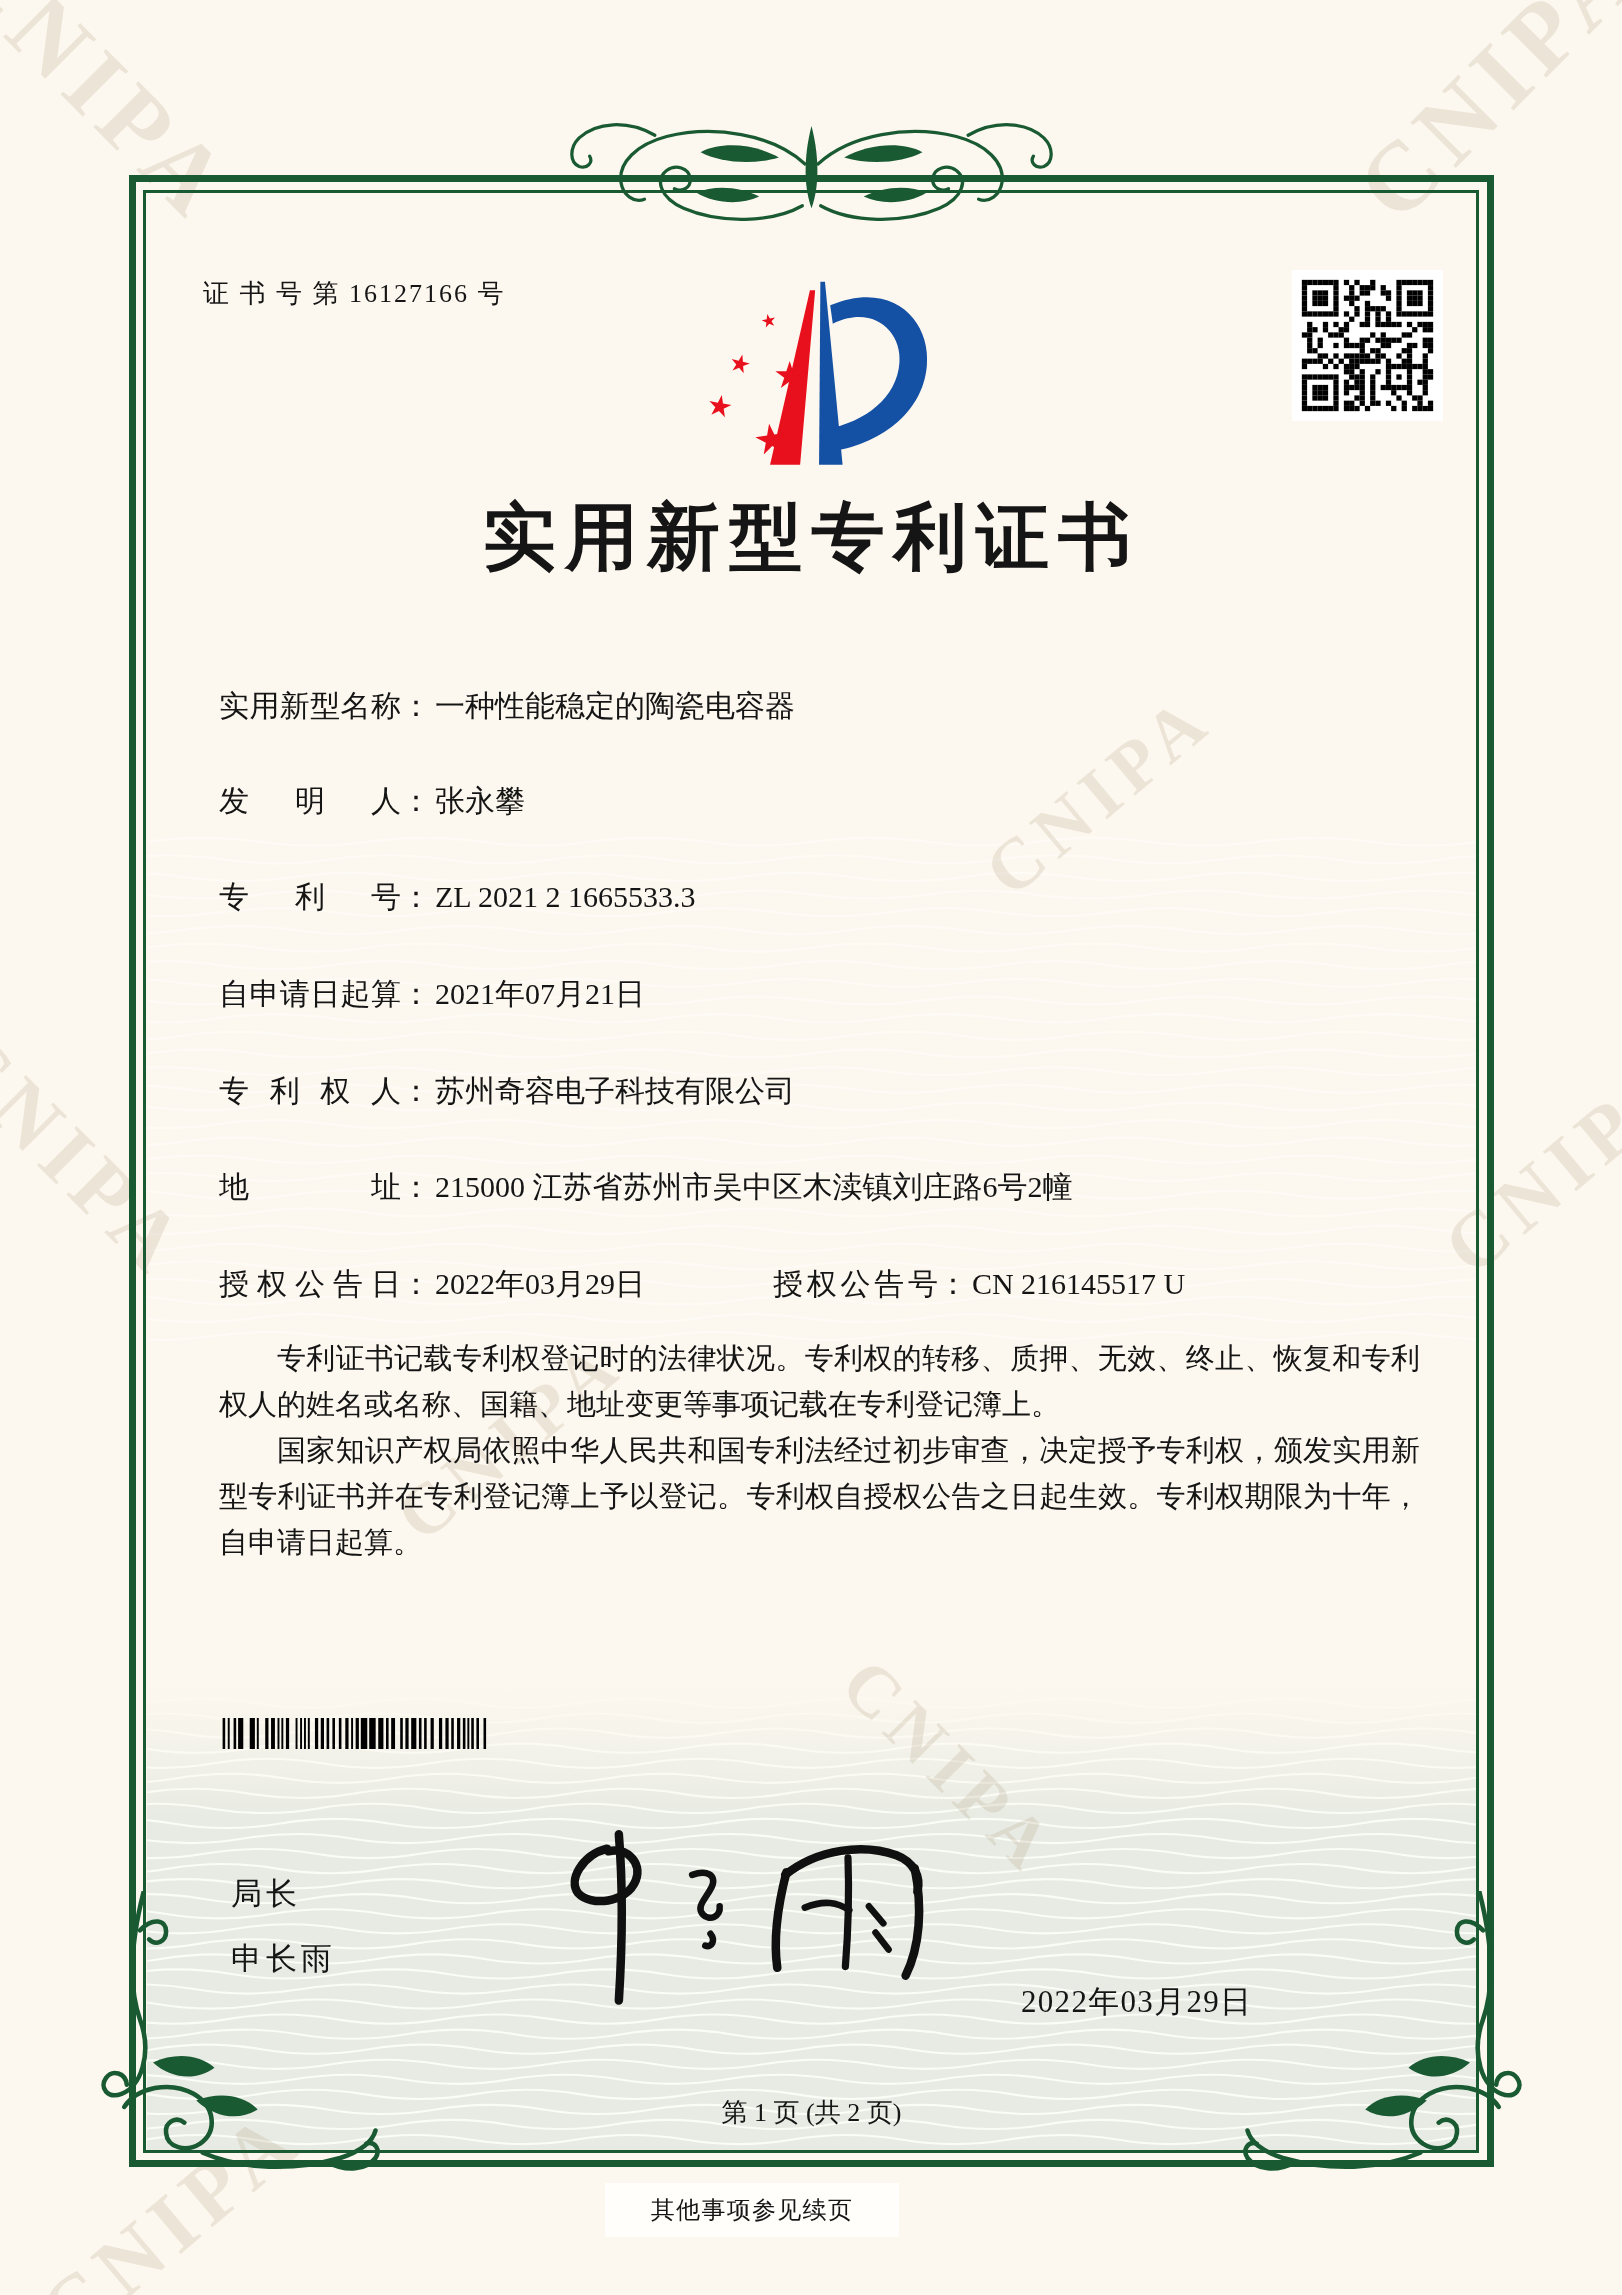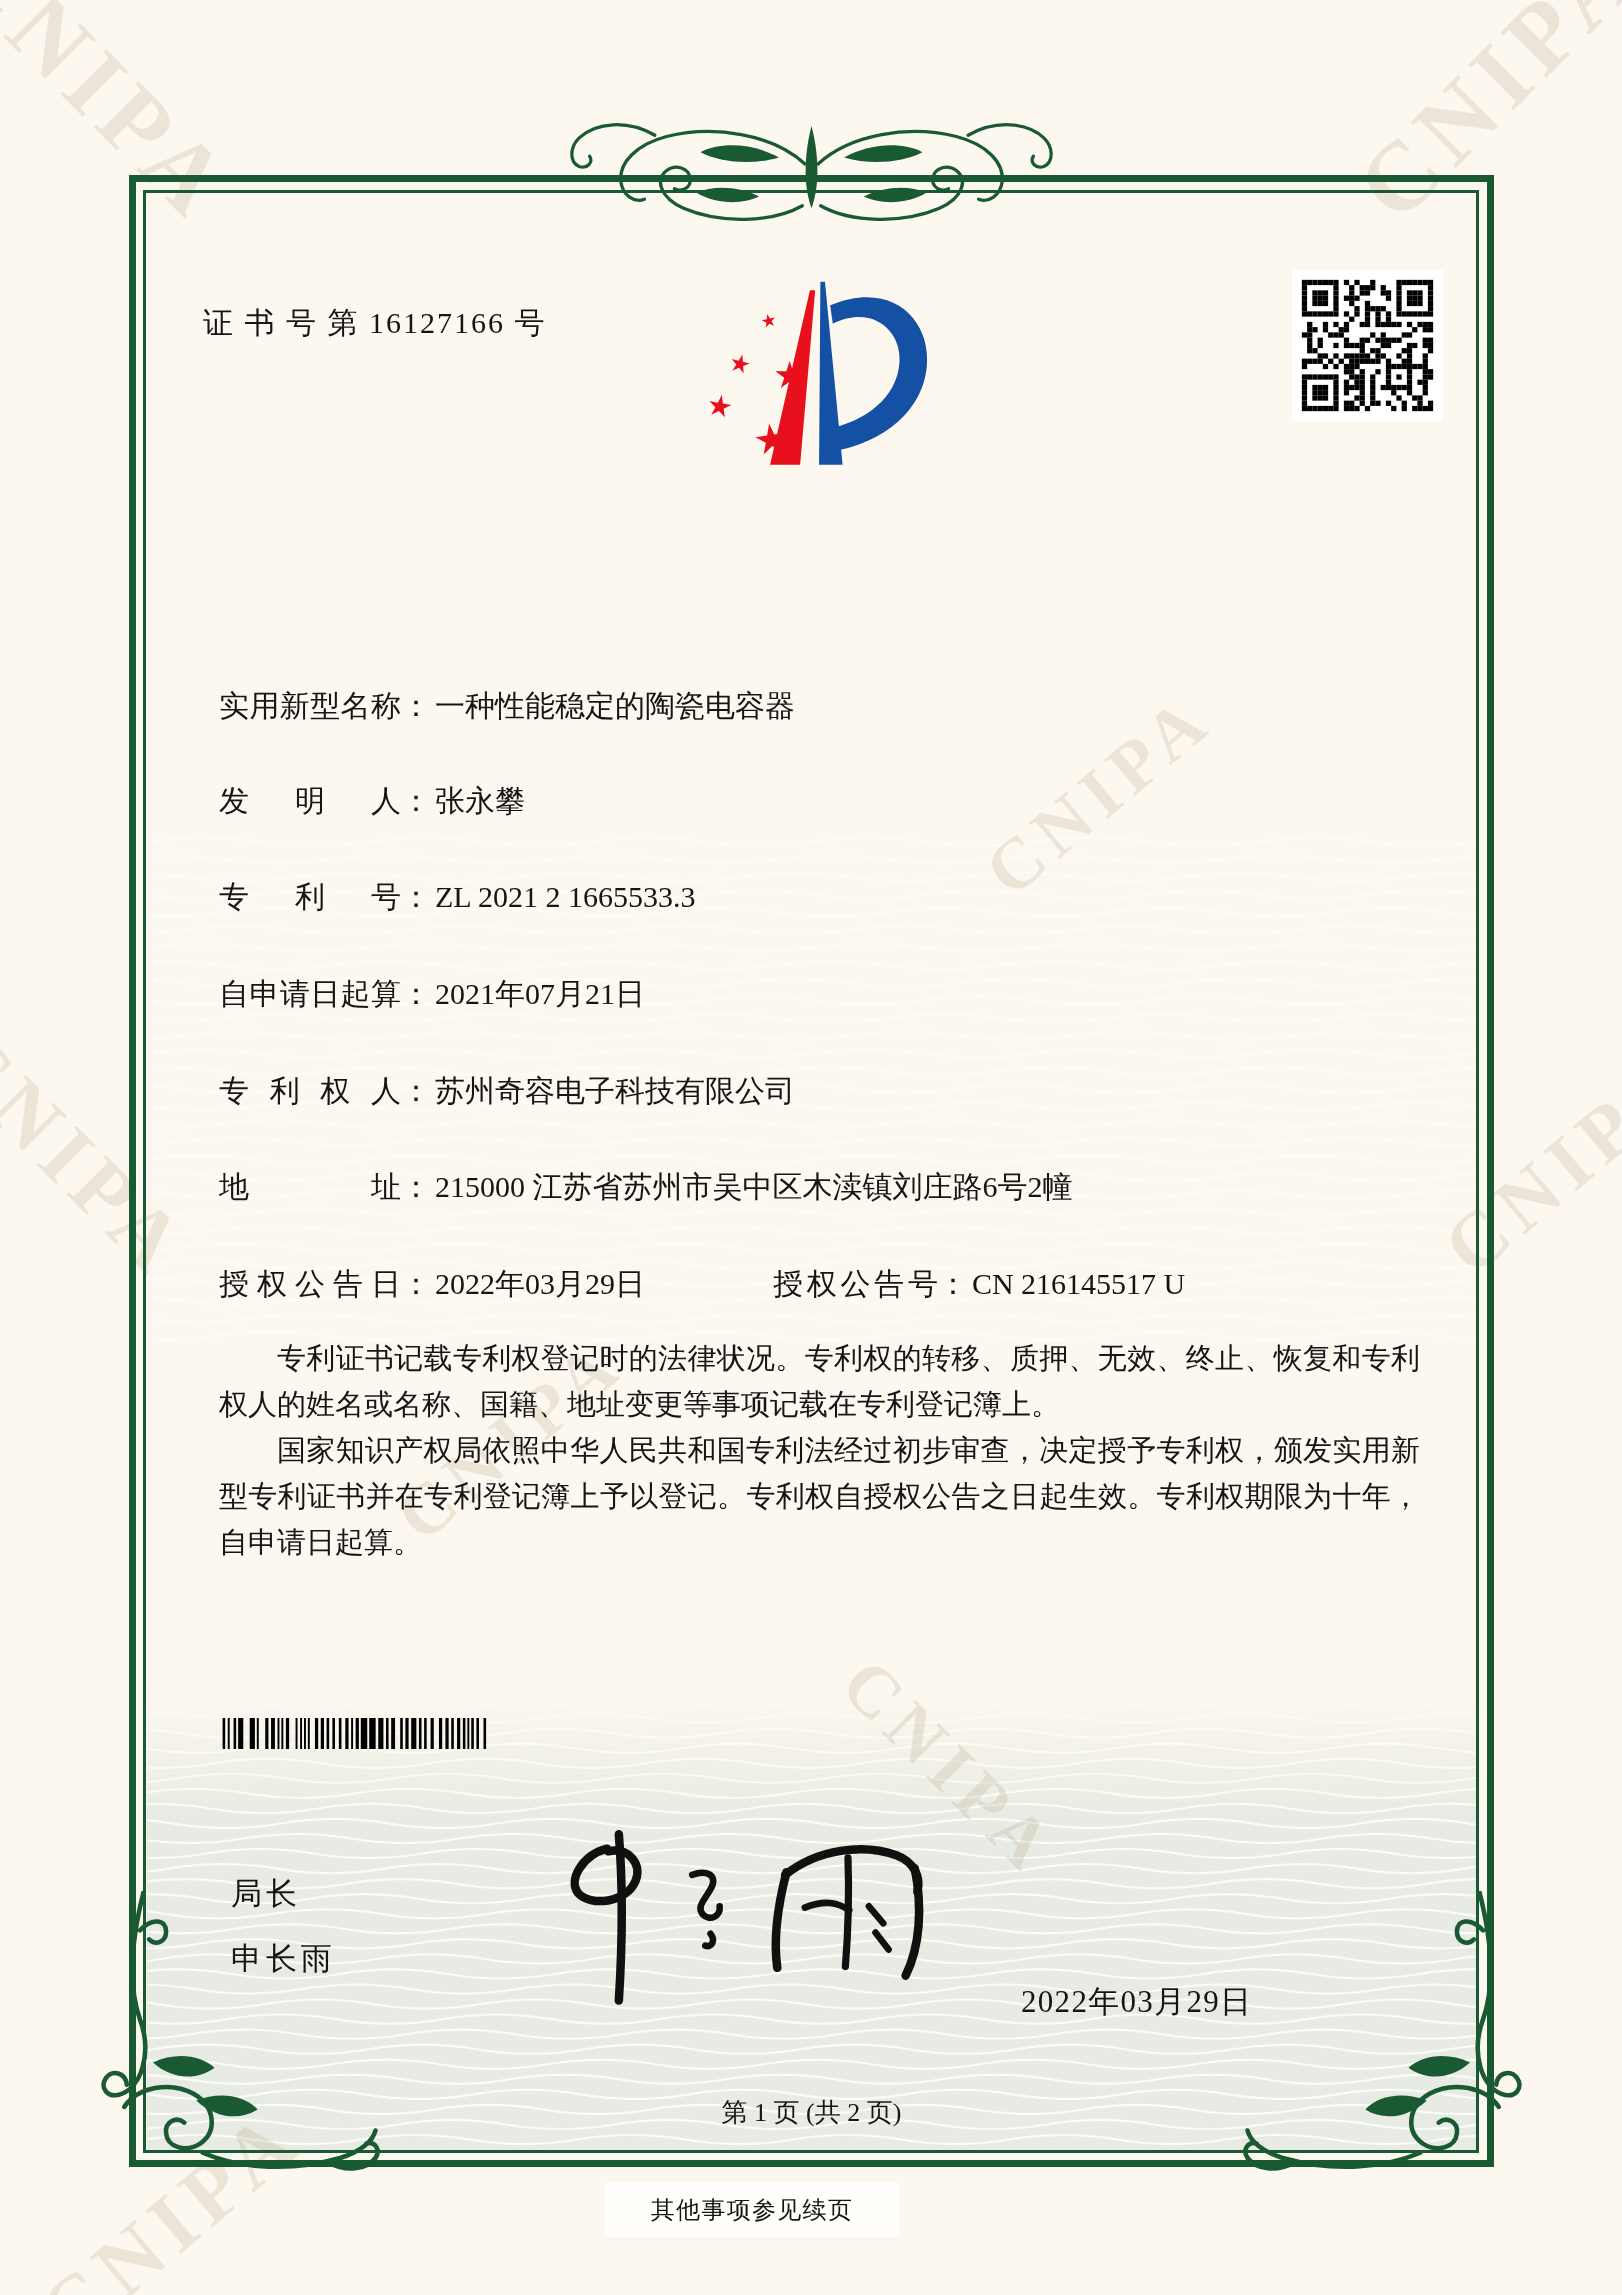--- a/index.html
+++ b/index.html
@@ -30,21 +30,21 @@
     left:129px; top:175px; width:1365px; height:1992px;
     border:7.2px solid var(--green); box-sizing:border-box; z-index:3;
   }
   .frame-inner{
     left:143px; top:190px; width:1336px; height:1963px;
     border:3.3px solid var(--green); box-sizing:border-box; z-index:3;
   }
   .orn{z-index:4;}
   
   .content{z-index:5;}
-  .cert-no{left:203px; top:303px; font-size:30px; letter-spacing:2px;}
+  .cert-no{left:203px; top:276px; font-size:26px; letter-spacing:2px;}
   .title{
     left:157px; top:489px; width:1309px; text-align:center;
     font-size:73px; font-weight:bold; letter-spacing:9.2px;
   }
   .field-row{left:219px; height:39px; font-size:30px; white-space:nowrap;}
   .flabel{
     display:inline-block; width:182px; text-align:justify; text-align-last:justify;
     text-justify:inter-character; vertical-align:top;
   }
   .flabel2{display:inline-block; width:165px; text-align:justify; text-align-last:justify;
@@ -496,20 +496,21 @@
       <rect x="95" y="207" width="8" height="8" fill="#000"></rect>
       <rect x="111" y="207" width="8" height="8" fill="#000"></rect>
       <rect x="151" y="207" width="8" height="8" fill="#000"></rect>
       <rect x="167" y="207" width="8" height="8" fill="#000"></rect>
       <rect x="183" y="207" width="8" height="8" fill="#000"></rect>
       <rect x="191" y="207" width="8" height="8" fill="#000"></rect>
       <rect x="199" y="207" width="8" height="8" fill="#000"></rect>
       <rect x="207" y="207" width="8" height="8" fill="#000"></rect>
     </svg>
 
+  <div class="abs content title">实用新型专利证书</div>
 
   <div class="abs content field-row" style="top:686px">
     <span class="flabel">实用新型名称</span><span>：</span><span class="fvalue">一种性能稳定的陶瓷电容器</span>
   </div>
   <div class="abs content field-row" style="top:781px">
     <span class="flabel">发明人</span><span>：</span><span class="fvalue">张永攀</span>
   </div>
   <div class="abs content field-row" style="top:877px">
     <span class="flabel">专利号</span><span>：</span><span class="fvalue">ZL 2021 2 1665533.3</span>
   </div>

